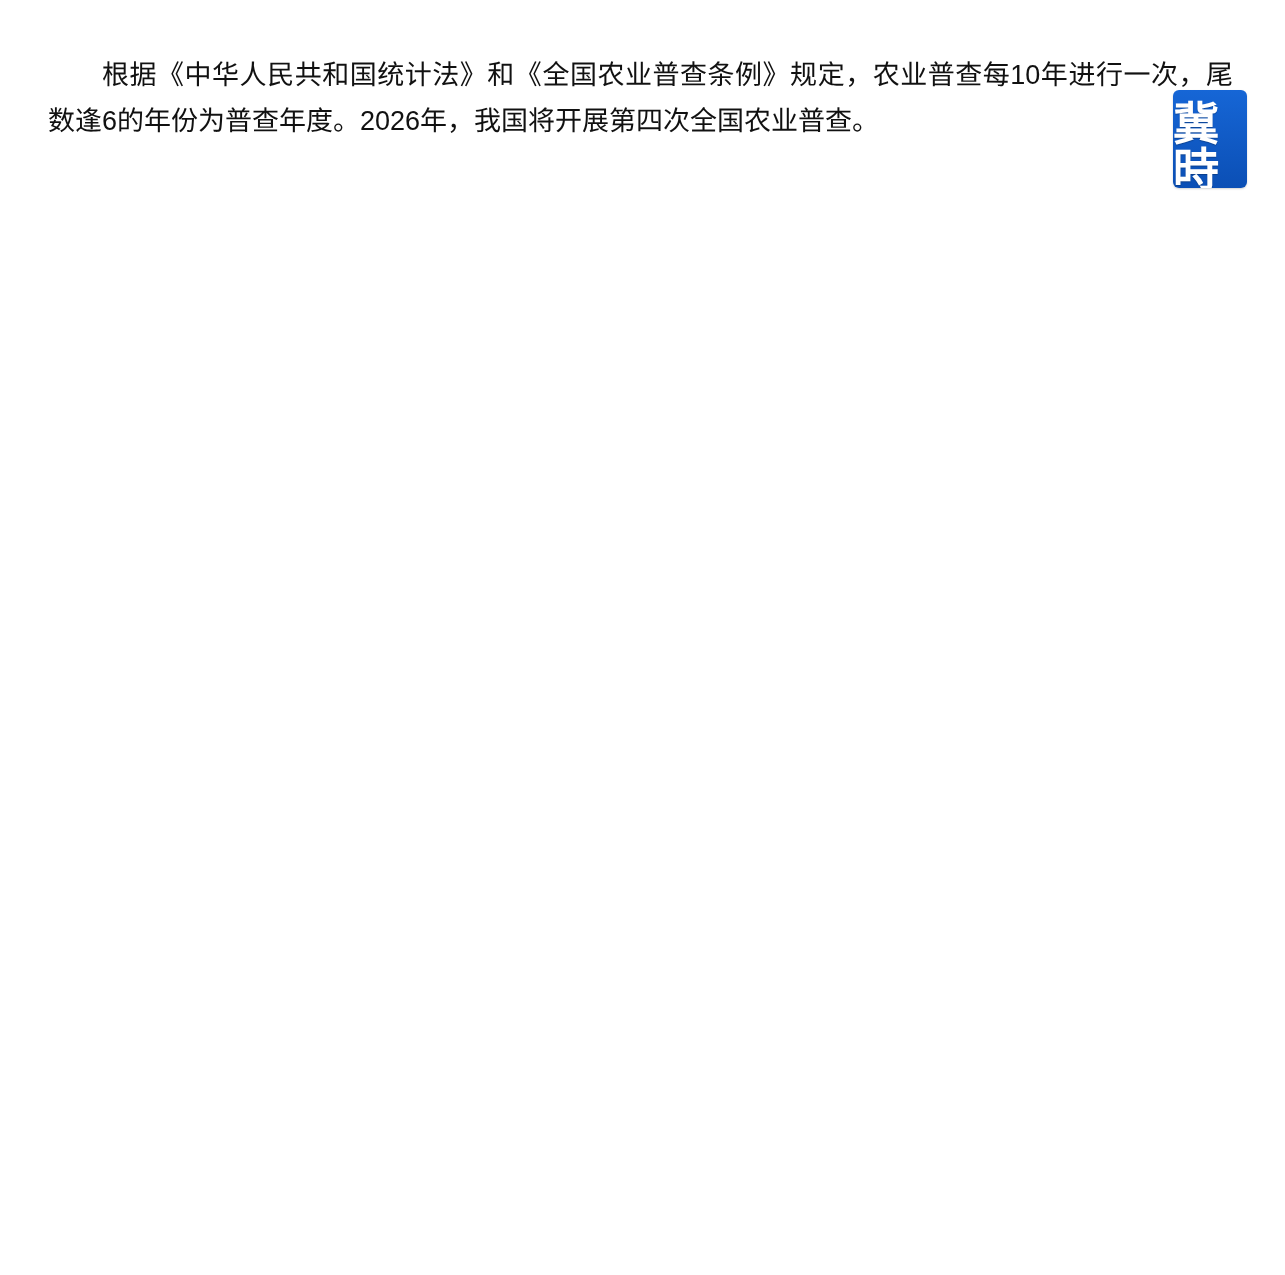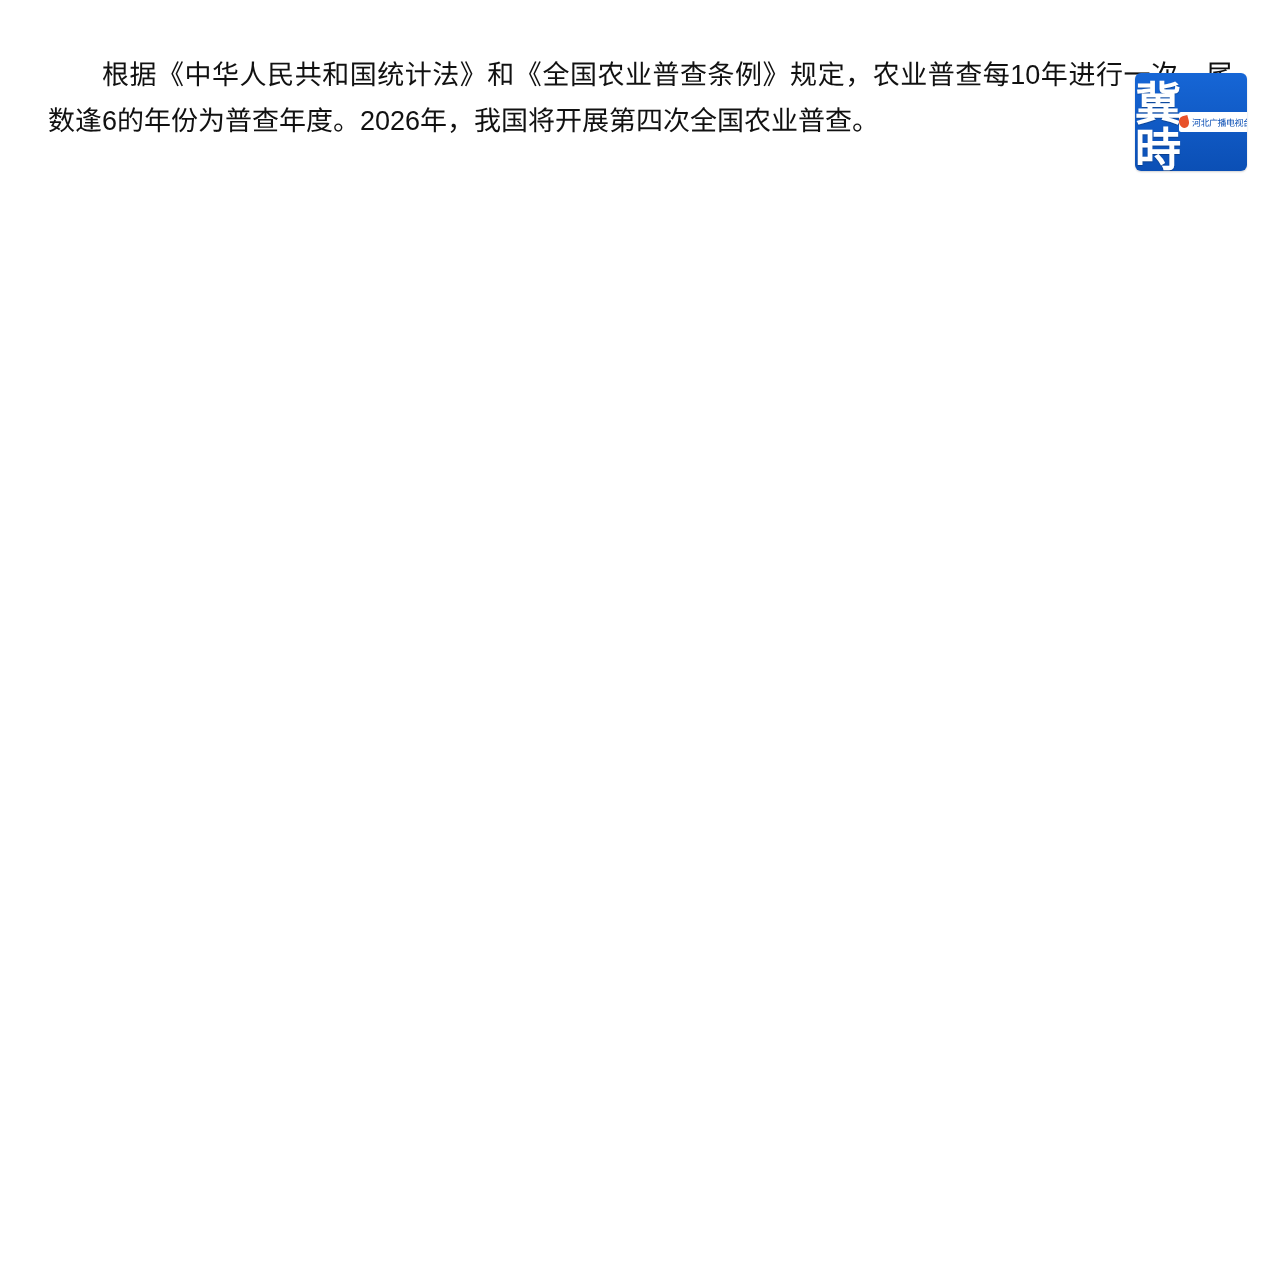--- a/index.html
+++ b/index.html
@@ -47,29 +47,29 @@
     margin-top: 52px;
     padding-right: 4px;
   }
   .para-2 {
     margin-top: 62px;
     padding-right: 4px;
   }
   
   .logo {
     position: absolute;
-    top: 21px;
+    top: 38px;
     right: 38px;
-    width: 112px;
+    width: 74px;
     height: 98px;
     border-radius: 6px;
     background: linear-gradient(180deg, #1666d6 0%, #0b4fb5 100%);
     box-shadow: 0 1px 2px rgba(0,0,0,0.18);
     display: flex;
-    flex-direction: row;
+    flex-direction: column;
     align-items: center;
     justify-content: flex-start;
     overflow: hidden;
   }
   .logo-mark {
     font-size: 46px;
     line-height: 1;
     color: #ffffff;
     font-weight: bold;
     font-family: "Liberation Serif", "DejaVu Serif", serif;

